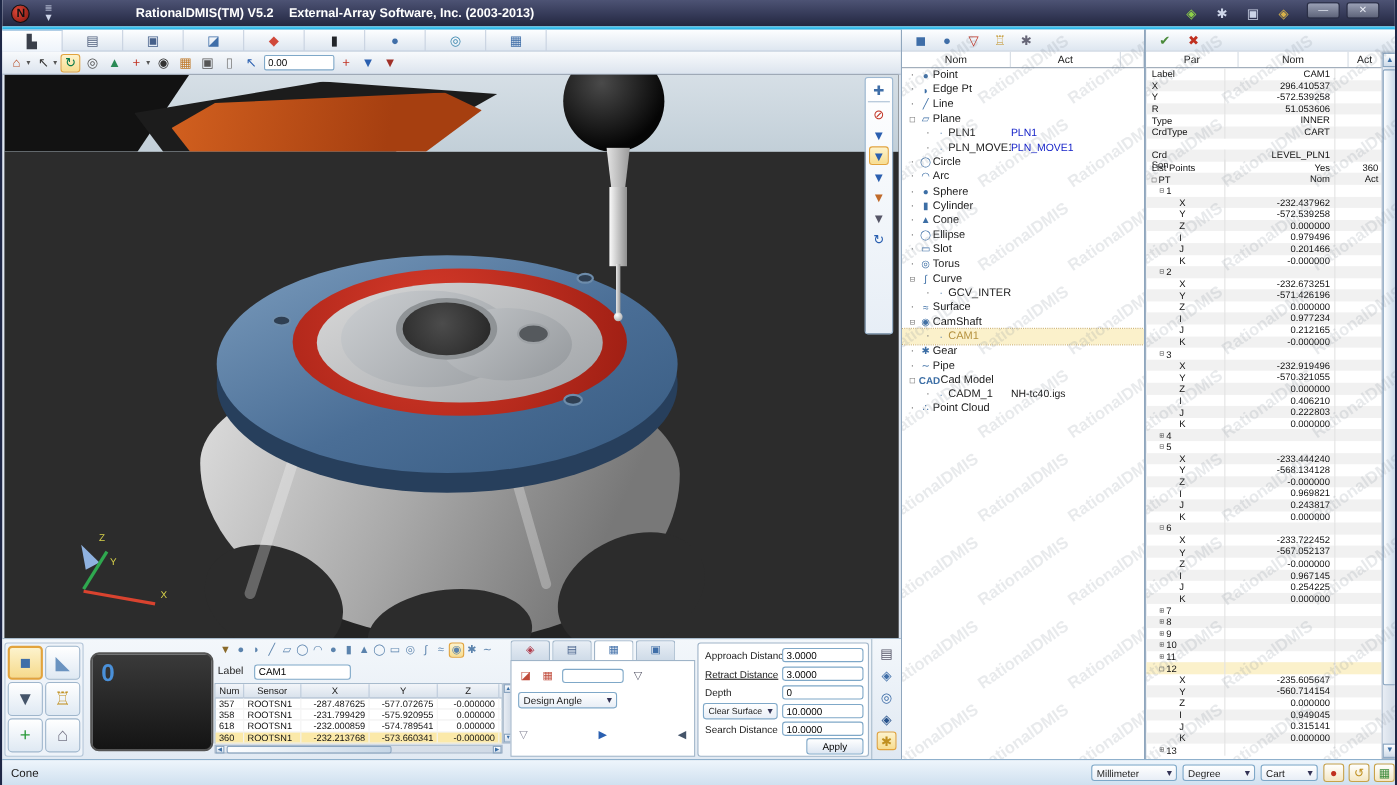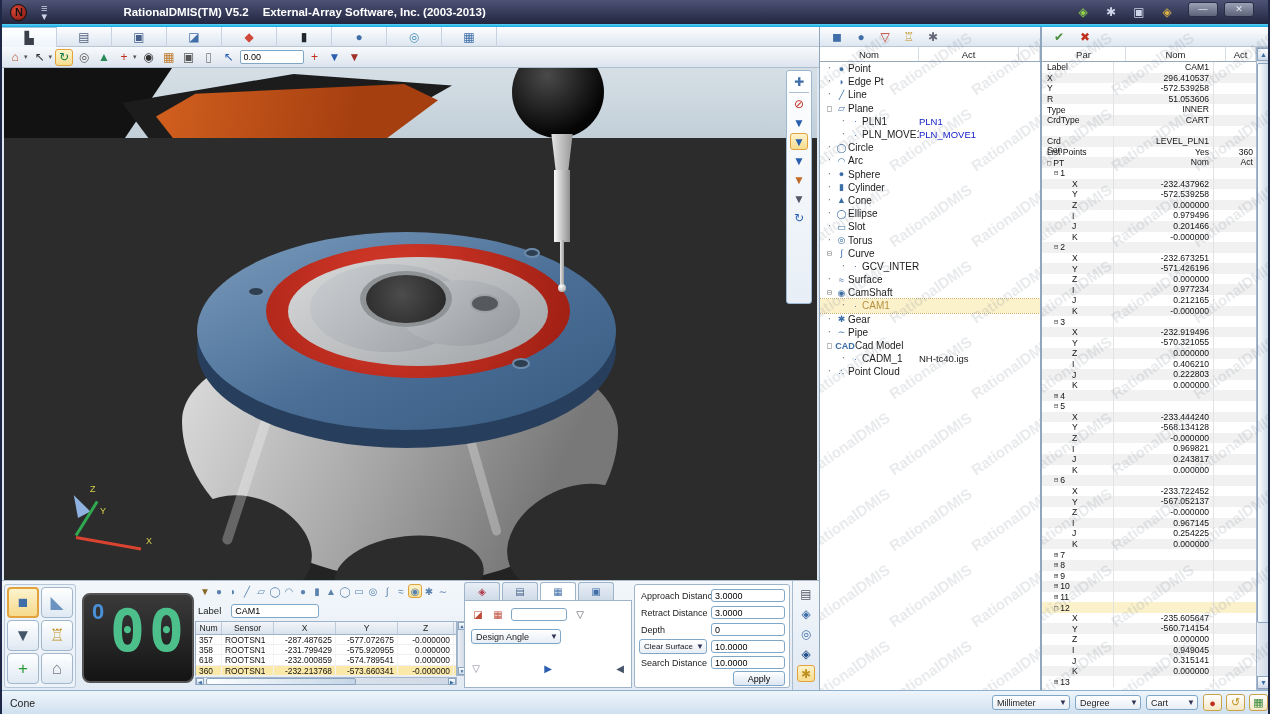--- a/index.html
+++ b/index.html
@@ -976,21 +976,20 @@
     <div id="left-btns" class="abs">
         <div class="big-btn active" style="color: rgb(63, 110, 168);">■</div>
         <div class="big-btn" style="color: rgb(106, 147, 192);">◣</div>
         <div class="big-btn" style="color: rgb(69, 85, 106);">▼</div>
         <div class="big-btn" style="color: rgb(192, 144, 32);">♖</div>
         <div class="big-btn" style="color: rgb(42, 154, 58);">+</div>
         <div class="big-btn" style="color: rgb(119, 119, 136);">⌂</div>
       </div>
     <div id="counter" class="abs">
       <span id="cnt-small">0</span>
-      <span id="cnt-big">00</span>
     </div>
     <div id="geo-strip" class="abs">
         <span class="ico small" style="color: rgb(138, 106, 42);">▼</span>
         <span class="ico small" style="color: rgb(91, 131, 173);">●</span>
         <span class="ico small" style="color: rgb(91, 131, 173);">◗</span>
         <span class="ico small" style="color: rgb(91, 131, 173);">╱</span>
         <span class="ico small" style="color: rgb(91, 131, 173);">▱</span>
         <span class="ico small" style="color: rgb(91, 131, 173);">◯</span>
         <span class="ico small" style="color: rgb(91, 131, 173);">◠</span>
         <span class="ico small" style="color: rgb(91, 131, 173);">●</span>
@@ -1094,21 +1093,21 @@
             <span class="ico small" style="color: rgb(69, 85, 106);">◀</span>
           </div>
       </div>
     </div>
 
     <div id="form-sec" class="abs">
       <div class="frow" style="left:6px;top:6px;">
           <span>Approach Distance</span>
         </div>
       <input class="fin abs" style="left: 76px; top: 4px;" value="3.0000">
-      <div class="frow" style="left:6px;top:23px;">
+      <div class="frow" style="left:6px;top:23px;text-decoration:underline;">
           <span>Retract Distance</span>
         </div>
       <input class="fin abs" style="left: 76px; top: 21px;" value="3.0000">
       <div class="frow" style="left:6px;top:40px;">
           <span>Depth</span>
         </div>
       <input class="fin abs" style="left: 76px; top: 38px;" value="0">
       <div class="dd abs" style="left:4px;top:54px;width:68px;">
         <span style="font-size:8px;">Clear Surface</span>
           <span class="arr">▼</span>

